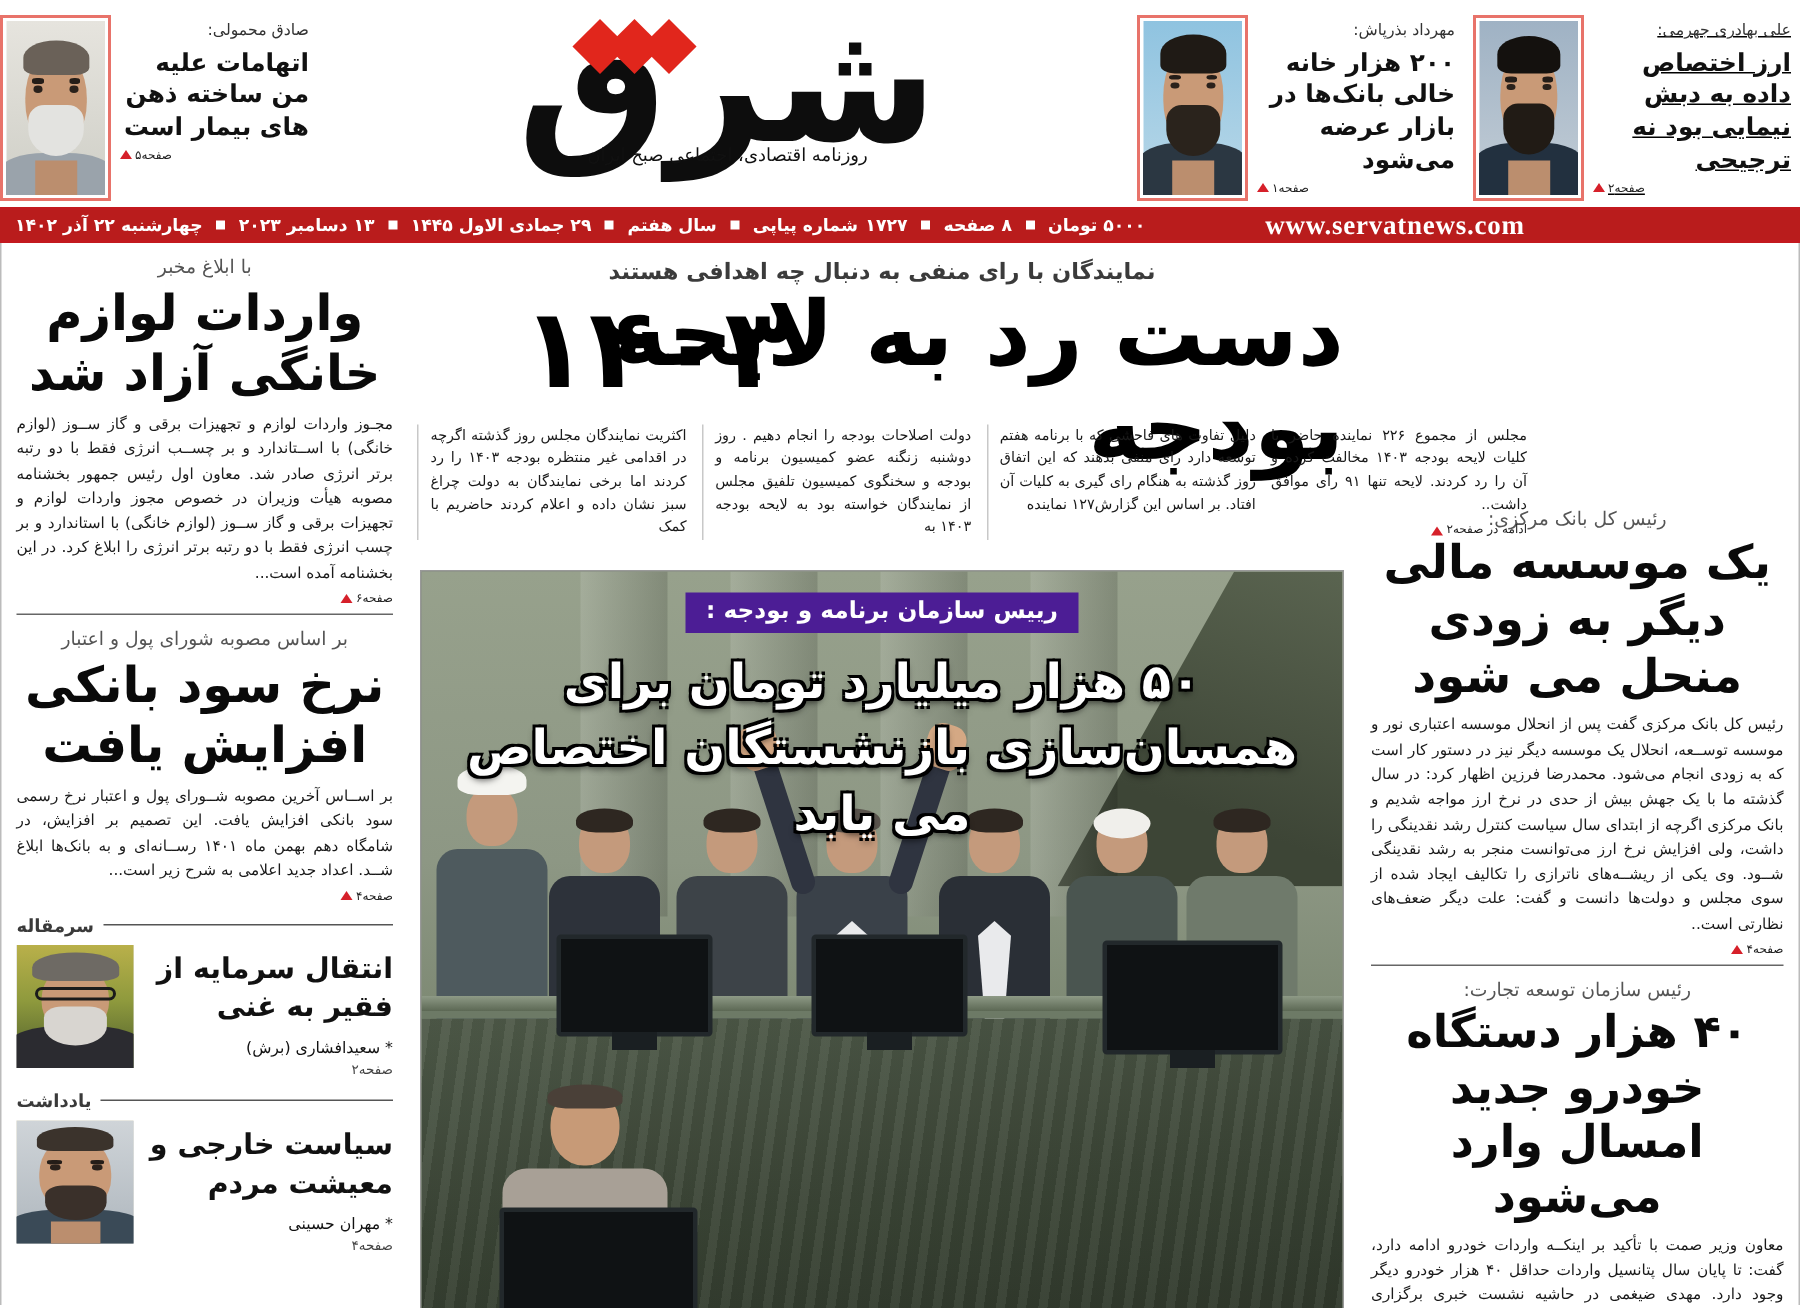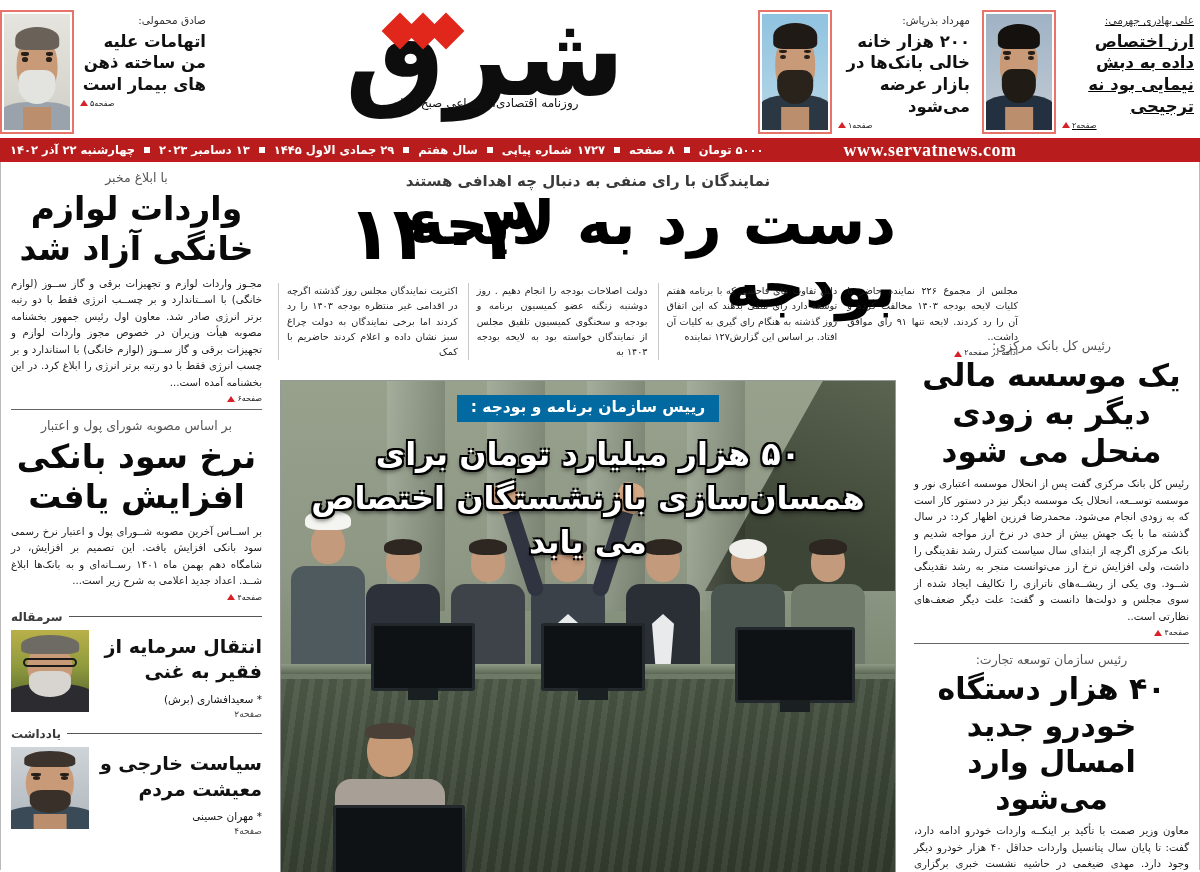--- a/index.html
+++ b/index.html
@@ -347,21 +347,21 @@
 
   
   .overlay {
     position: absolute;
     top: 14px; left: 0; right: 0;
     text-align: center;
     z-index: 5;
   }
   .overlay-kicker {
     display: inline-block;
-    background: #0369a1;
+    background: #4c1d95;
     color: #fff;
     font-size: 15.5px;
     font-weight: bold;
     padding: 4px 14px 6px;
     letter-spacing: -0.5px;
     line-height: 1.1;
     text-align: center;
   }
   .overlay-head {
     margin-top: 10px;

